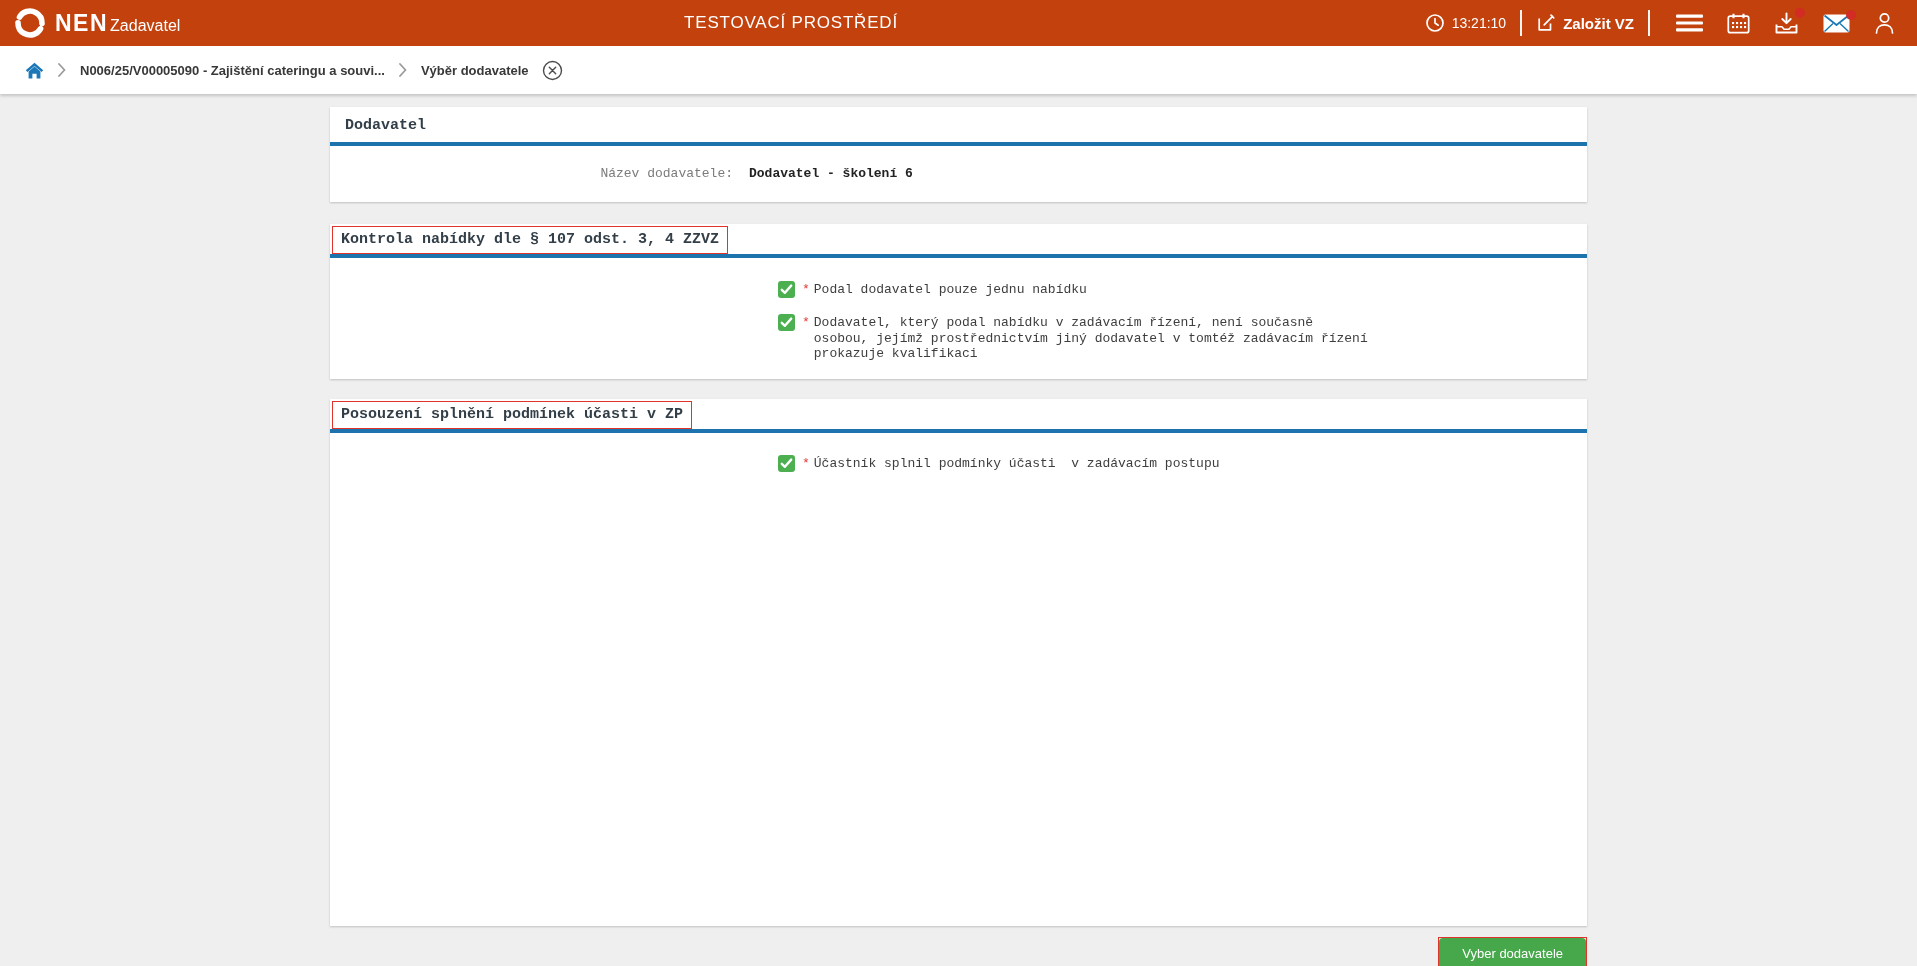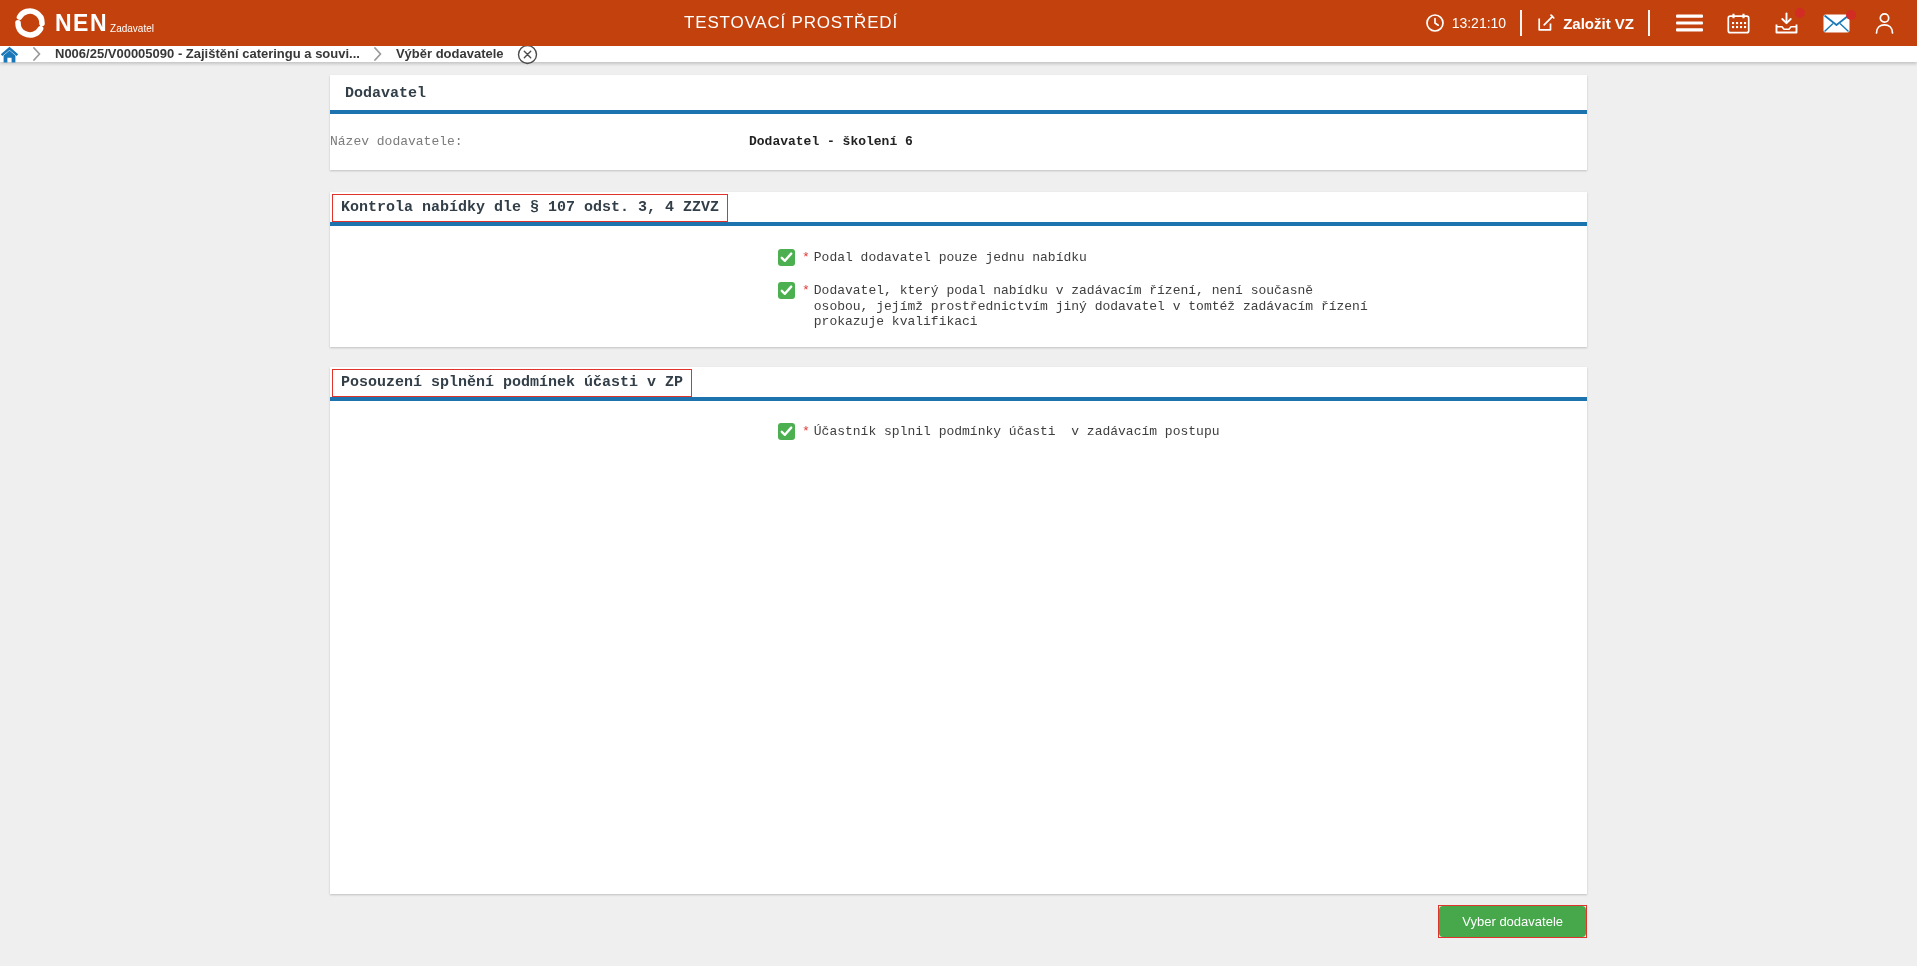--- a/index.html
+++ b/index.html
@@ -12,41 +12,41 @@
 
   
   .header {
     position:relative; height:46px; background:#c2410c;
     display:flex; align-items:center; color:#fff; z-index:3;
   }
   .logo-area { display:flex; align-items:center; margin-left:12px; cursor:pointer; }
   .logo-mark { margin-right:7px; display:block; }
   .logo-texts { display:flex; align-items:flex-end; }
   .logo-title { font-size:23px; font-weight:bold; letter-spacing:1.5px; line-height:1; }
-  .logo-subtitle { font-size:10px; margin-left:2px; line-height:1; padding-bottom:1px; }
+  .logo-subtitle { font-size:16px; margin-left:2px; line-height:1; padding-bottom:1px; }
   .env-title {
     position:absolute; left:791px; top:50%; transform:translate(-50%,-50%);
     font-size:17px; font-weight:normal; letter-spacing:0.8px; white-space:nowrap;
   }
   .header-right { position:absolute; right:10px; top:0; height:46px; display:flex; align-items:center; }
   .clock-group { display:flex; align-items:center; }
   .time-text { font-size:14px; margin-left:7px; }
   .v-divider { width:2px; height:26px; background:rgba(255,255,255,0.95); margin:0 14px; }
   .create-vz { display:flex; align-items:center; cursor:pointer; }
   .create-vz-label { font-size:15px; font-weight:bold; margin-left:7px; }
   .icon-btn { position:relative; margin:0 12px; cursor:pointer; display:flex; align-items:center; justify-content:center; }
   .badge {
     position:absolute; top:-4px; right:-6px; width:10px; height:10px;
     border-radius:50%; background:#d22c25;
   }
 
   
   .breadcrumb {
-    position:relative; height:16px; background:#fff; display:flex; 
-    box-shadow:0 2px 3px rgba(0,0,0,0.18); z-index:2;
+    position:relative; height:48px; background:#fff; display:flex; align-items:center;
+    padding-left:25px; box-shadow:0 2px 3px rgba(0,0,0,0.18); z-index:2;
   }
   .crumb-sep { margin:0 14px; display:flex; align-items:center; }
   .crumb-item { font-size:13px; font-weight:bold; color:#383838; cursor:pointer; white-space:nowrap; }
   .crumb-close { margin-left:13px; cursor:pointer; display:flex; align-items:center; }
   .home-btn { display:flex; align-items:center; cursor:pointer; }
 
   
   .content { margin-left:330px; width:1257px; }
   .panel { background:#fff; width:1257px; box-shadow:0 1px 2px rgba(0,0,0,0.2);font-family:Liberation Mono, monospace; }
   .panel-supplier { margin-top:13px; height:95px; }
@@ -58,21 +58,21 @@
     padding:10px 15px 7px 15px; line-height:18px;
   }
   .boxed-title {
     display:inline-block; margin:2px 0 0 2px;
     border:1px solid #e0332c; padding:4px 8px;
     font-size:15px; font-weight:bold; color:#333f48; line-height:18px;
   }
   .blue-line { height:4px; background:#1c73ae; }
 
   .form-row { display:flex; margin-top:20px; font-size:13px; }
-  .form-label { width:403px; text-align:left; color:#7b7b7b; }
+  .form-label { width:403px; text-align:right; color:#7b7b7b; }
   .form-value { margin-left:16px; font-weight:bold; color:#222; }
 
   .checkbox-row { display:flex; align-items:flex-start; padding-left:448px; }
   .cb-gap-lg { margin-top:23px; }
   .cb-gap-md { margin-top:16px; }
   .cb-gap-assess { margin-top:22px; }
   .checkbox {
     width:17px; height:17px; flex:none; background:#4caf50; border-radius:3px;
     display:flex; align-items:center; justify-content:center; cursor:pointer;
   }

